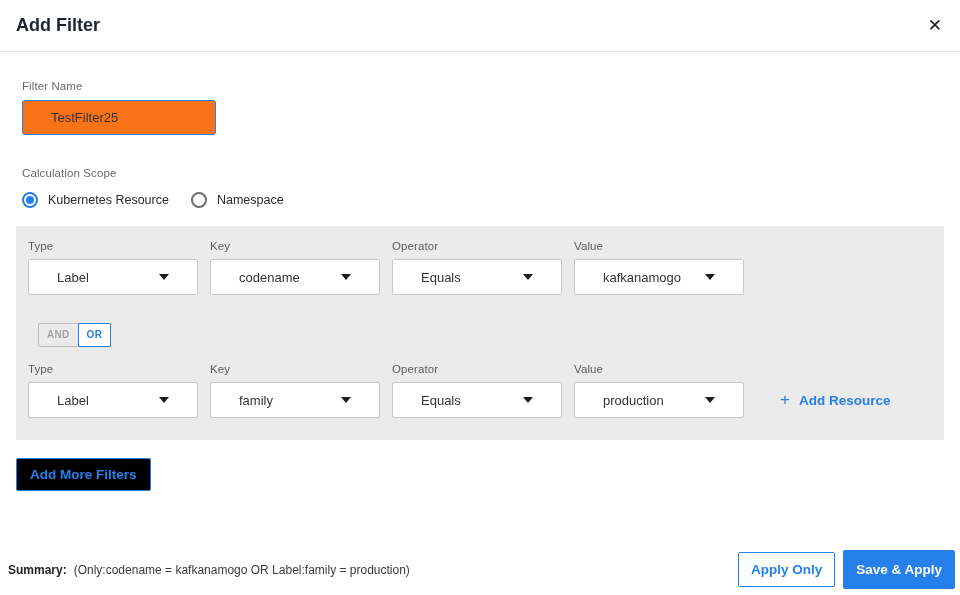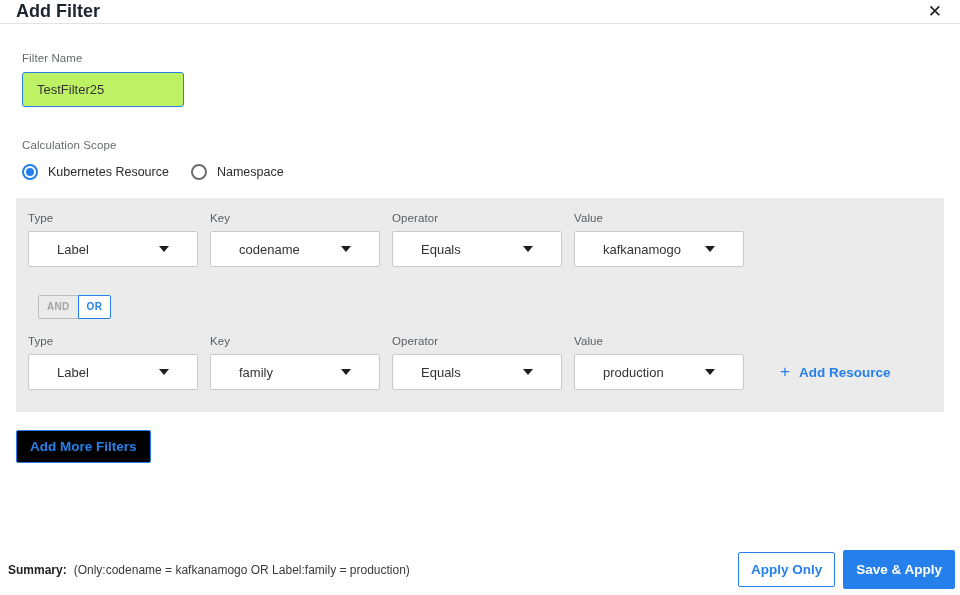--- a/index.html
+++ b/index.html
@@ -7,21 +7,21 @@
   body {
     font-family: "Liberation Sans", sans-serif;
     background: #ffffff;
     color: #333333;
     position: relative;
     overflow: hidden;
   }
 
   
   .header {
-    height: 24px;
+    height: 52px;
     display: flex;
     align-items: center;
     justify-content: space-between;
     padding: 0 16px;
     border-bottom: 1px solid #e2e2e2;
     gap: 8px;
   }
   .header-title {
     font-size: 18px;
     font-weight: bold;
@@ -41,30 +41,30 @@
   .field-label {
     font-size: 11.5px;
     color: #666a6e;
     letter-spacing: 0.1px;
   }
 
   .filter-name-block { margin: 28px 0 0 6px; }
   .filter-name-input {
     display: block;
     margin-top: 8px;
-    width: 162px;
+    width: 194px;
     height: 35px;
     border: 1.5px solid #2680eb;
     border-radius: 3px;
-    padding: 0 14px;
+    padding: 0 28px;
     font-size: 13px;
     color: #333333;
     font-family: "Liberation Sans", sans-serif;
     outline: none;
-    background: #bef264;
+    background: #f97316;
   }
 
   .calc-scope-block { margin: 32px 0 0 6px; }
   .radio-row { display: flex; align-items: center; margin-top: 13px; }
   .radio-option { display: flex; align-items: center; cursor: pointer; }
   .radio-option + .radio-option { margin-left: 22px; }
   .radio-circle {
     width: 16px; height: 16px;
     border-radius: 50%;
     display: inline-flex;

